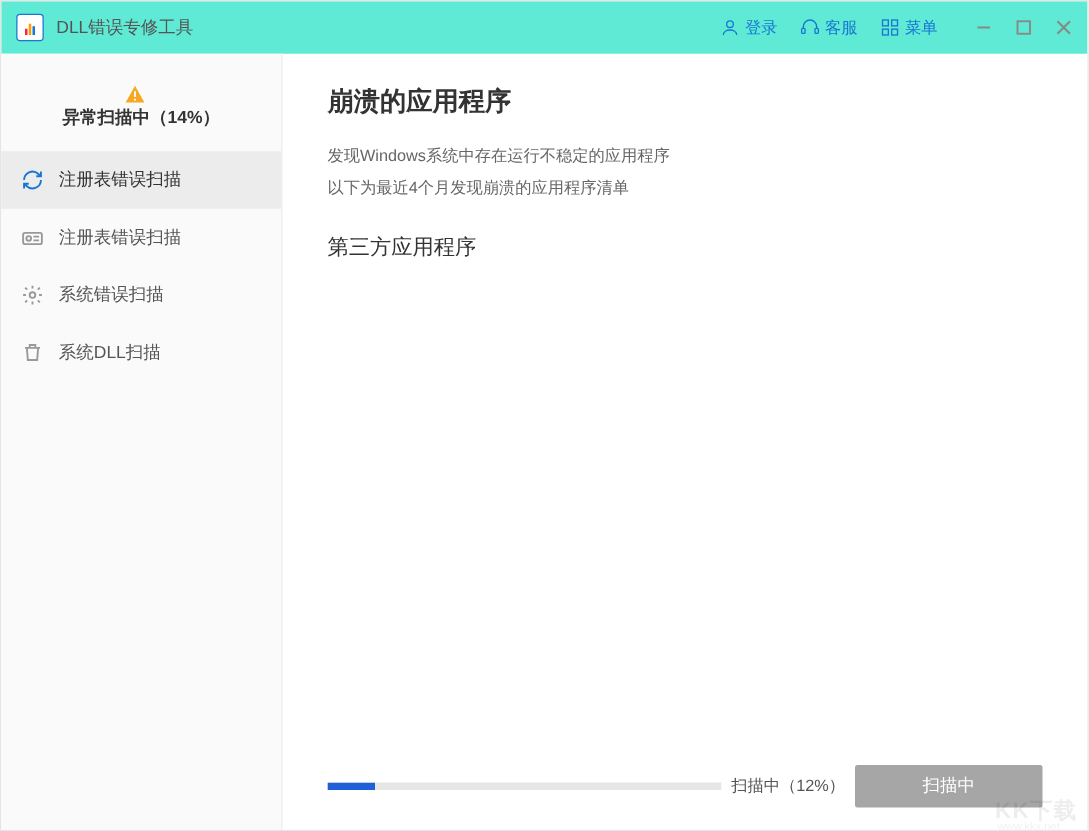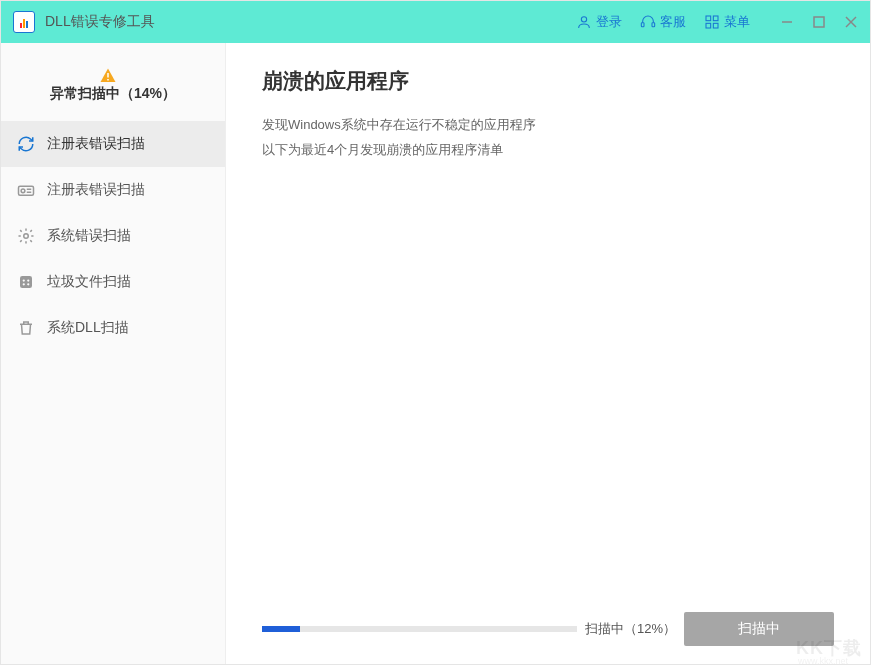--- a/index.html
+++ b/index.html
@@ -274,51 +274,40 @@
     <div class="sidebar-item">
       <span class="sidebar-icon">
         <svg viewBox="0 0 24 24" fill="none" stroke="#999" stroke-width="2">
             <circle cx="12" cy="12" r="3"></circle>
             <path d="M12 2v3M12 19v3M4.2 4.2l2.1 2.1M17.7 17.7l2.1 2.1M2 12h3M19 12h3M4.2 19.8l2.1-2.1M17.7 6.3l2.1-2.1"></path>
           </svg>
       </span>
       <span>系统错误扫描</span>
     </div>
 
-    <div class="sidebar-item">
-      <span class="sidebar-icon">
-        <svg viewBox="0 0 24 24" fill="#999">
-            <rect x="4" y="4" width="16" height="16" rx="3"></rect>
-            <circle cx="9" cy="10" r="1.5" fill="#fafafa"></circle>
-            <circle cx="15" cy="10" r="1.5" fill="#fafafa"></circle>
-            <circle cx="9" cy="15" r="1.5" fill="#fafafa"></circle>
-            <circle cx="15" cy="15" r="1.5" fill="#fafafa"></circle>
-          </svg>
-      </span>
-      <span>垃圾文件扫描</span>
-    </div>
 
     <div class="sidebar-item">
       <span class="sidebar-icon">
         <svg viewBox="0 0 24 24" fill="none" stroke="#999" stroke-width="2">
             <path d="M4 7h16"></path>
             <path d="M9 7V4h6v3"></path>
             <path d="M6 7l1 13h10l1-13"></path>
           </svg>
       </span>
       <span>系统DLL扫描</span>
     </div>
   </div>
 
   <div class="main">
     <h1>崩溃的应用程序</h1>
     <div class="desc">
       <div>发现Windows系统中存在运行不稳定的应用程序</div>
       <div>以下为最近4个月发现崩溃的应用程序清单</div>
     </div>
+    <h2>第三方应用程序</h2>
 
     <div class="main-spacer"></div>
 
     <div class="bottom-bar">
       <div class="progress-track">
         <div class="progress-fill" style="width: 12%;"></div>
       </div>
       <div class="progress-label">扫描中（12%）</div>
       <button class="scan-btn">
         <span>扫描中</span>

